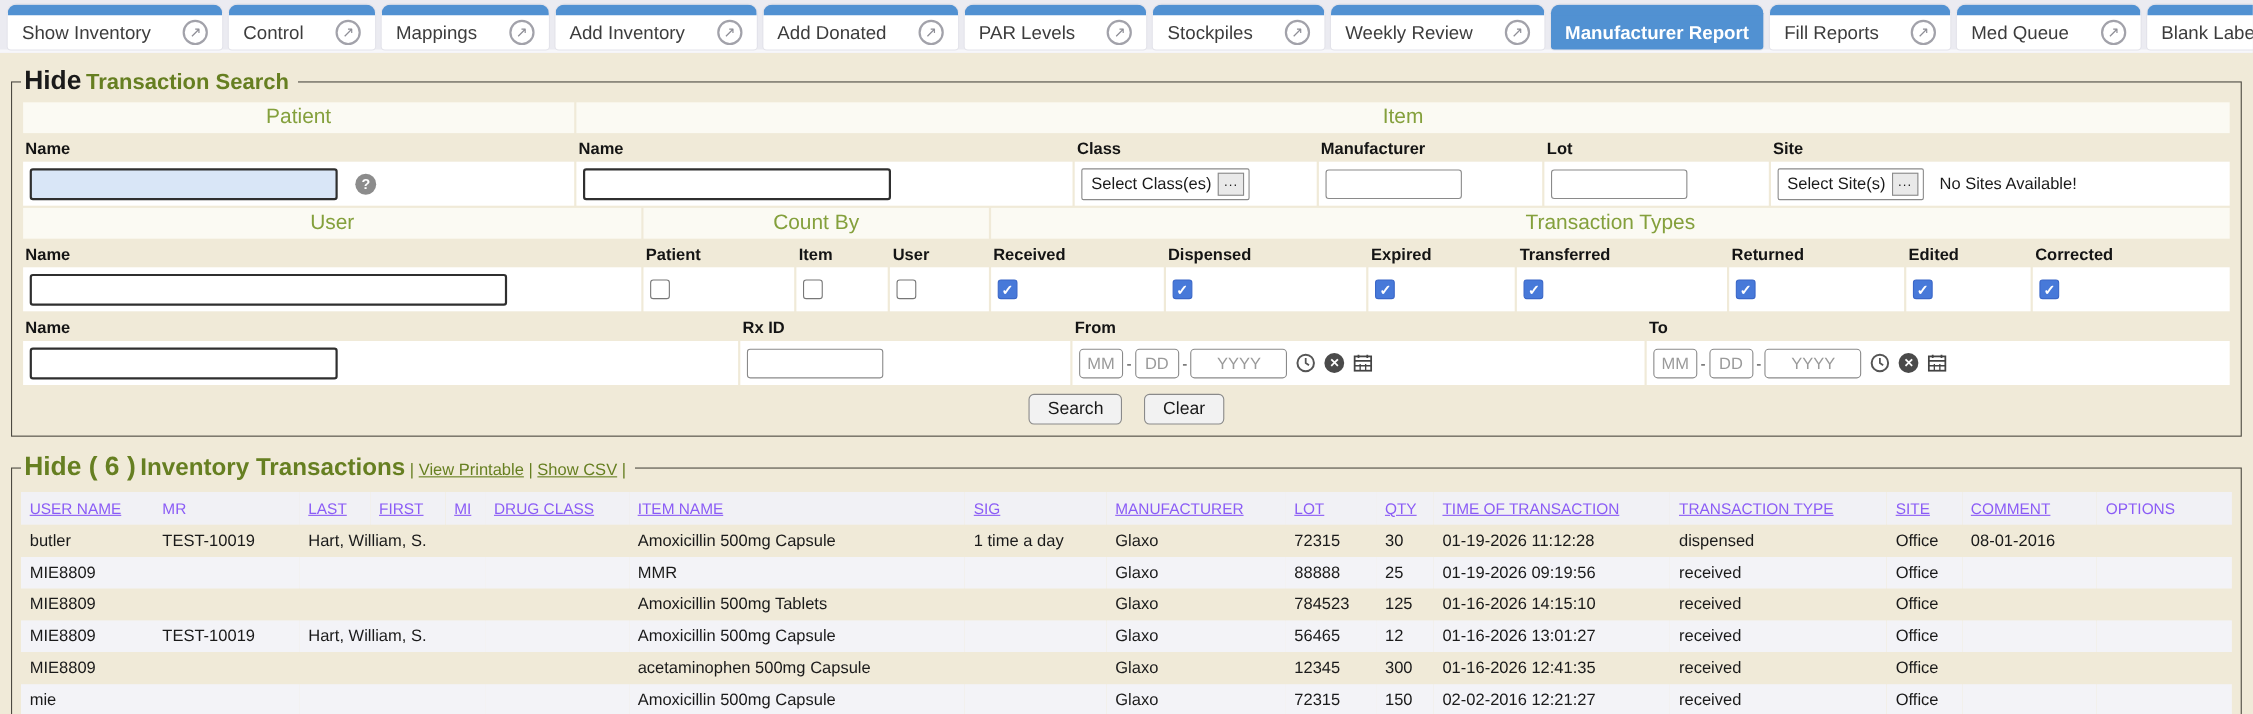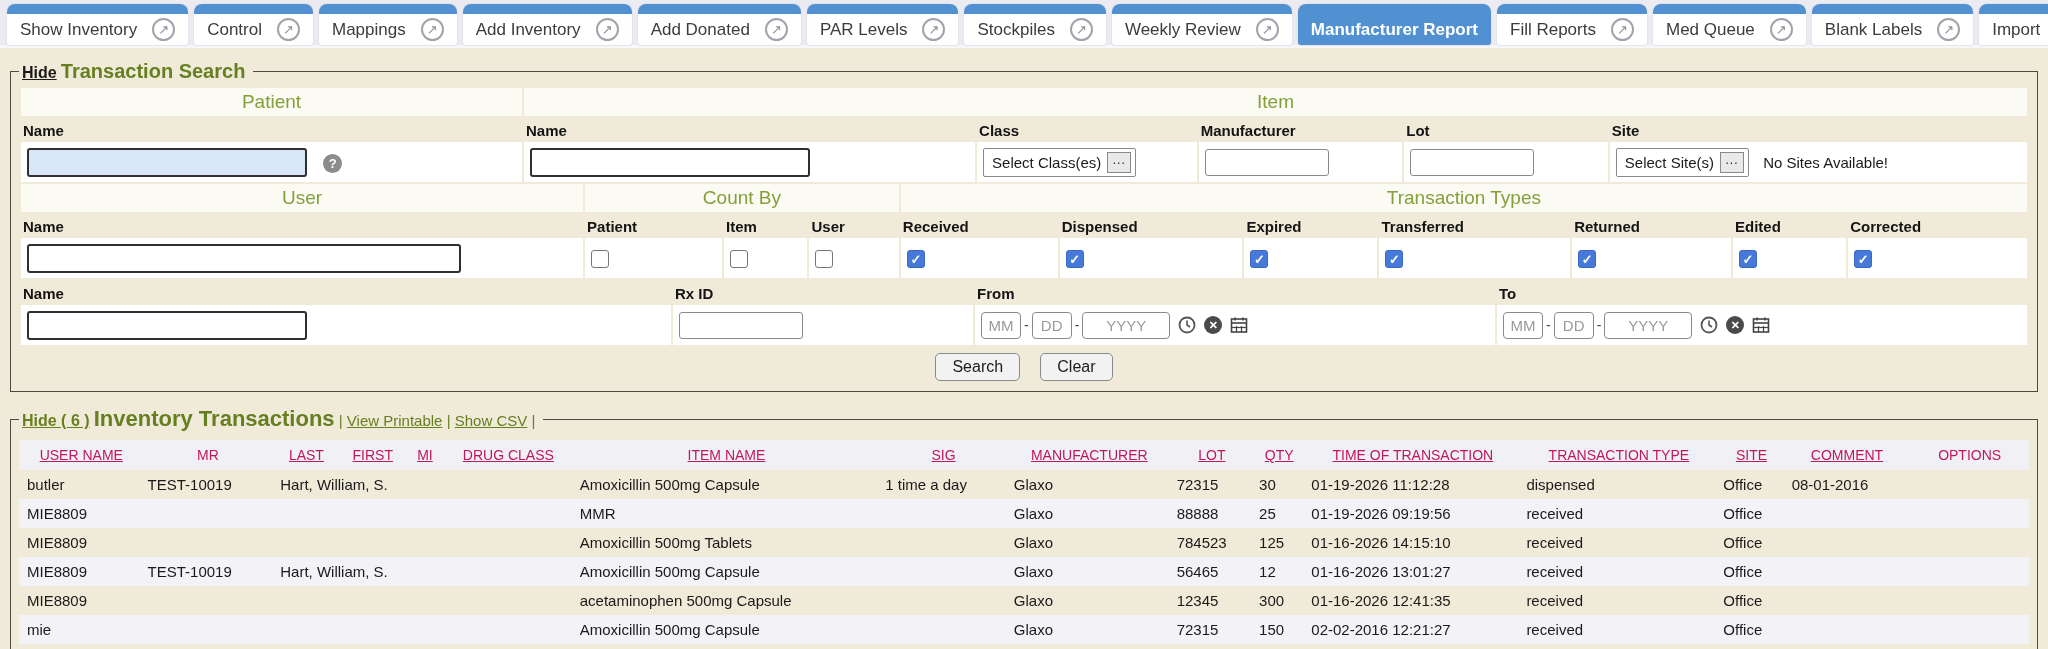--- a/index.html
+++ b/index.html
@@ -14,21 +14,21 @@
 
   
   .tabbar {
     background:#ebebf1;
     height:48px;
     padding:4px 0 0 7px;
     display:flex; gap:6px; align-items:flex-start;
     border-bottom:3px solid #f7f7fa;
   }
   .tab {
-    display:flex; align-items:center; gap:15px;
+    display:flex; align-items:center; gap:29px;
     background:#ffffff;
     border-top:10px solid #5191d2;
     border-radius:8px 8px 3px 3px;
     height:41px; padding:0 13px;
     color:#3c3c3c; font-size:17px; white-space:nowrap;
     cursor:pointer;
     box-shadow:0 0 0 1px #e3e3ea;
   }
   .tab.active {
     background:#5191d2; border-top-color:#5191d2;
@@ -43,22 +43,22 @@
 
   
   .content { padding:12px 10px 0 10px; }
   fieldset {
     border:1px solid #4d4a42;
     padding:4px 8px 8px 8px;
     margin:0 0 14px 0;
   }
   legend { padding:0 8px 0 3px; }
   .hide-link {
-    font-size:16px; font-weight:bold; color:#1a1a1a;
-    text-decoration:underline; cursor:pointer;
+    font-size:24px; font-weight:bold; color:#1a1a1a;
+    cursor:pointer;
   }
   .hide-link.green { color:#667f21; }
   .fs-title { font-size:20px; font-weight:bold; color:#667f21; }
   .fs-title.big { font-size:22px; }
   .legend-sep { font-size:15px; color:#667f21; }
   .legend-link {
     font-size:15px; color:#667f21; text-decoration:underline; cursor:pointer;
   }
 
   
@@ -142,22 +142,22 @@
   .btn-row { text-align:center; padding:7px 0 2px 0; }
   button.std {
     background:#f2f2f2; border:1px solid #8a8a8a; border-radius:5px;
     font-size:16px; color:#1a1a1a; padding:4px 16px; margin:0 8px;
     cursor:pointer; font-family:"Liberation Sans", sans-serif;
   }
 
   
   table.tx { width:100%; border-collapse:collapse; table-layout:fixed; margin-top:4px; }
   table.tx th {
-    background:#f1f1f5; color:#be185d; font-size:14px; font-weight:normal;
-    text-align:center; padding:7px 4px 7px 8px; white-space:nowrap; overflow:hidden;
+    background:#f1f1f5; color:#8b5cf6; font-size:14px; font-weight:normal;
+    text-align:left; padding:7px 4px 7px 8px; white-space:nowrap; overflow:hidden;
   }
   table.tx th .sort { text-decoration:underline; cursor:pointer; }
   table.tx td {
     font-size:15px; color:#1a1a1a; padding:6px 4px 6px 8px;
     white-space:nowrap; overflow:hidden; height:29px;
   }
   table.tx tr.alt td { background:#f3f3f7; }
 </style>
 </head>
 <body>

